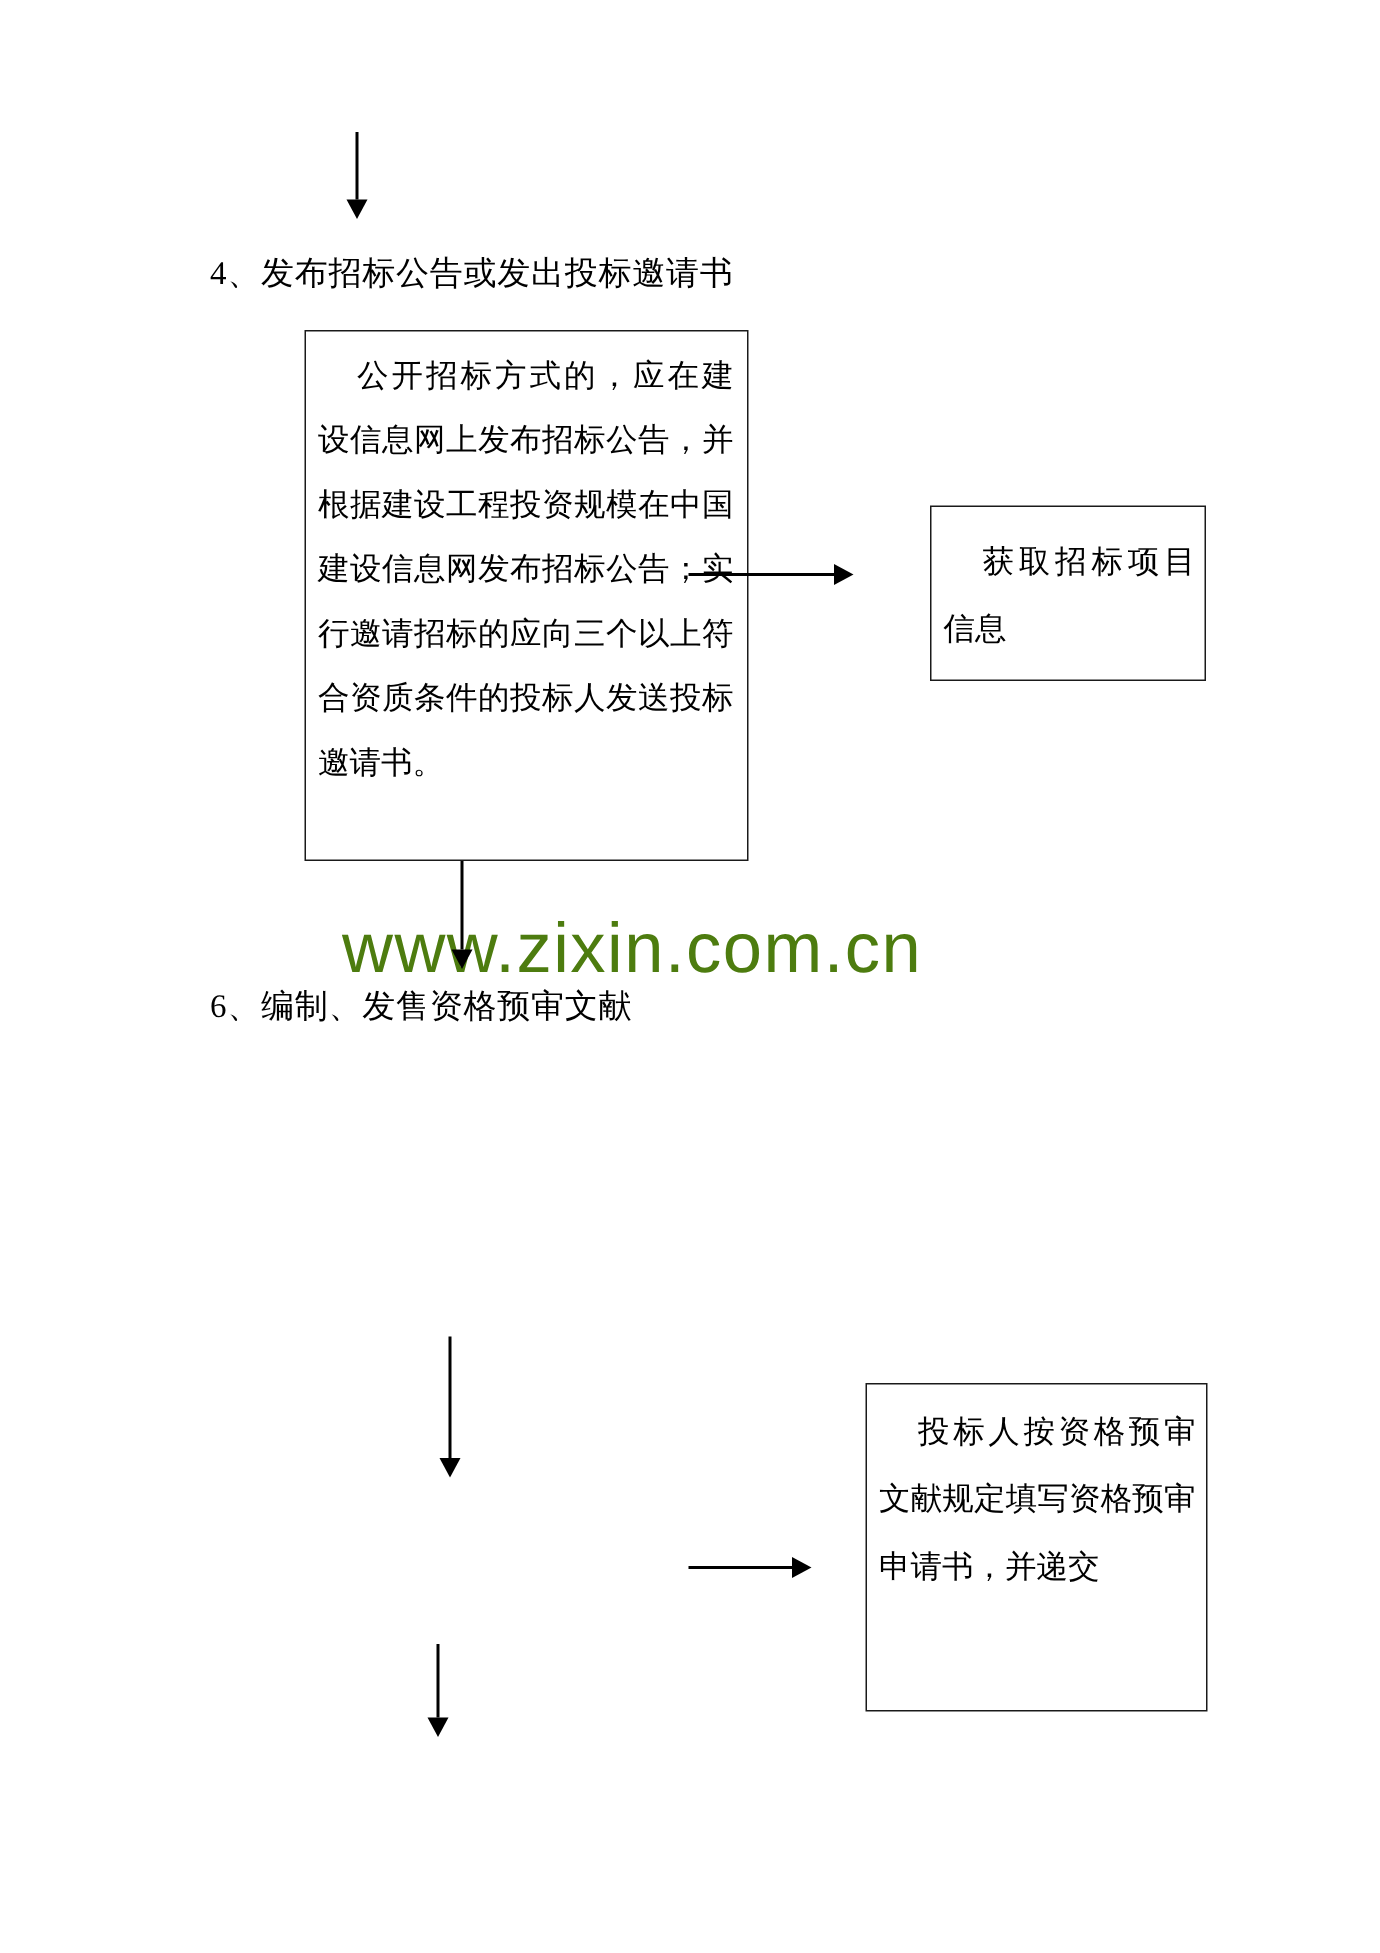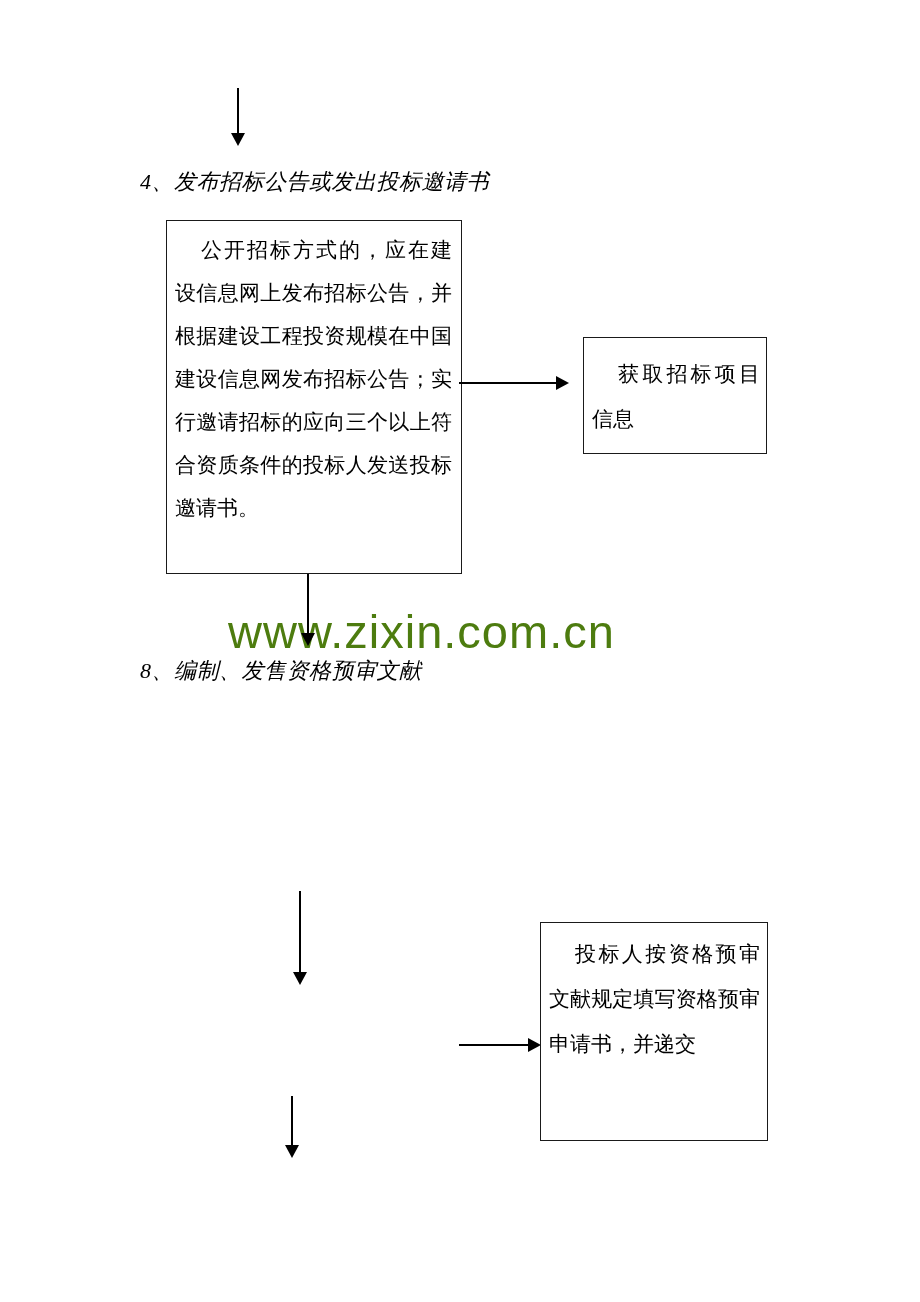--- a/index.html
+++ b/index.html
@@ -37,30 +37,30 @@
 
   
   .heading {
     position: absolute;
     font-family: "Liberation Serif", "DejaVu Serif", serif;
     font-size: 22px;
     line-height: 28px;
     white-space: nowrap;
     letter-spacing: 0.5px;
     z-index: 3;
-    font-style: italic;
   }
 
   
   .box {
     position: absolute;
     box-sizing: border-box;
     border: 1.3px solid #1a1a1a;
     background: #ffffff;
     z-index: 2;
+    margin-left: 37px;
   }
   .box .txt {
     font-family: "Liberation Serif", "DejaVu Serif", serif;
     color: #000;
     display: block;
   }
 
   
   #box-publish-notice { left: 166px; top: 220px; width: 296px; height: 354px; }
   #box-publish-notice .txt {
@@ -185,21 +185,21 @@
 
   <div class="box" id="box-get-project-info">
     <span class="txt">获取招标项目信息</span>
   </div>
 
   <div class="arrow-v" id="arrow-publish-to-step5" style="left:300px; top:574px; width:16px; height:72px;">
     <div class="shaft" style="height:59px;"></div>
     <div class="head"></div>
   </div>
 
-  <div class="heading" id="heading-step-5" style="left:140px; top:657px;">8、编制、发售资格预审文献</div>
+  <div class="heading" id="heading-step-5" style="left:140px; top:657px;">6、编制、发售资格预审文献</div>
 
 
   <div class="arrow-v" id="arrow-prequal-to-sell" style="left:292px; top:891px; width:16px; height:94px;">
     <div class="shaft" style="height:81px;"></div>
     <div class="head"></div>
   </div>
 
 
   <div class="arrow-h" id="arrow-sell-to-bidder" style="left:459px; top:1037px; width:82px; height:16px;">
     <div class="shaft" style="width:71px;"></div>

